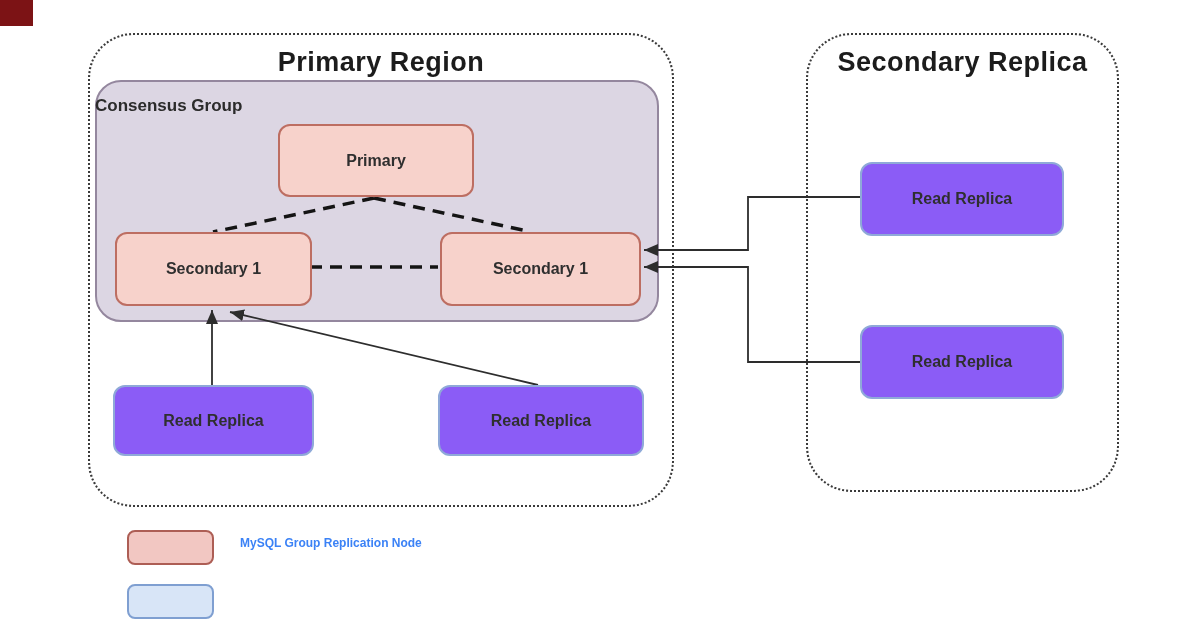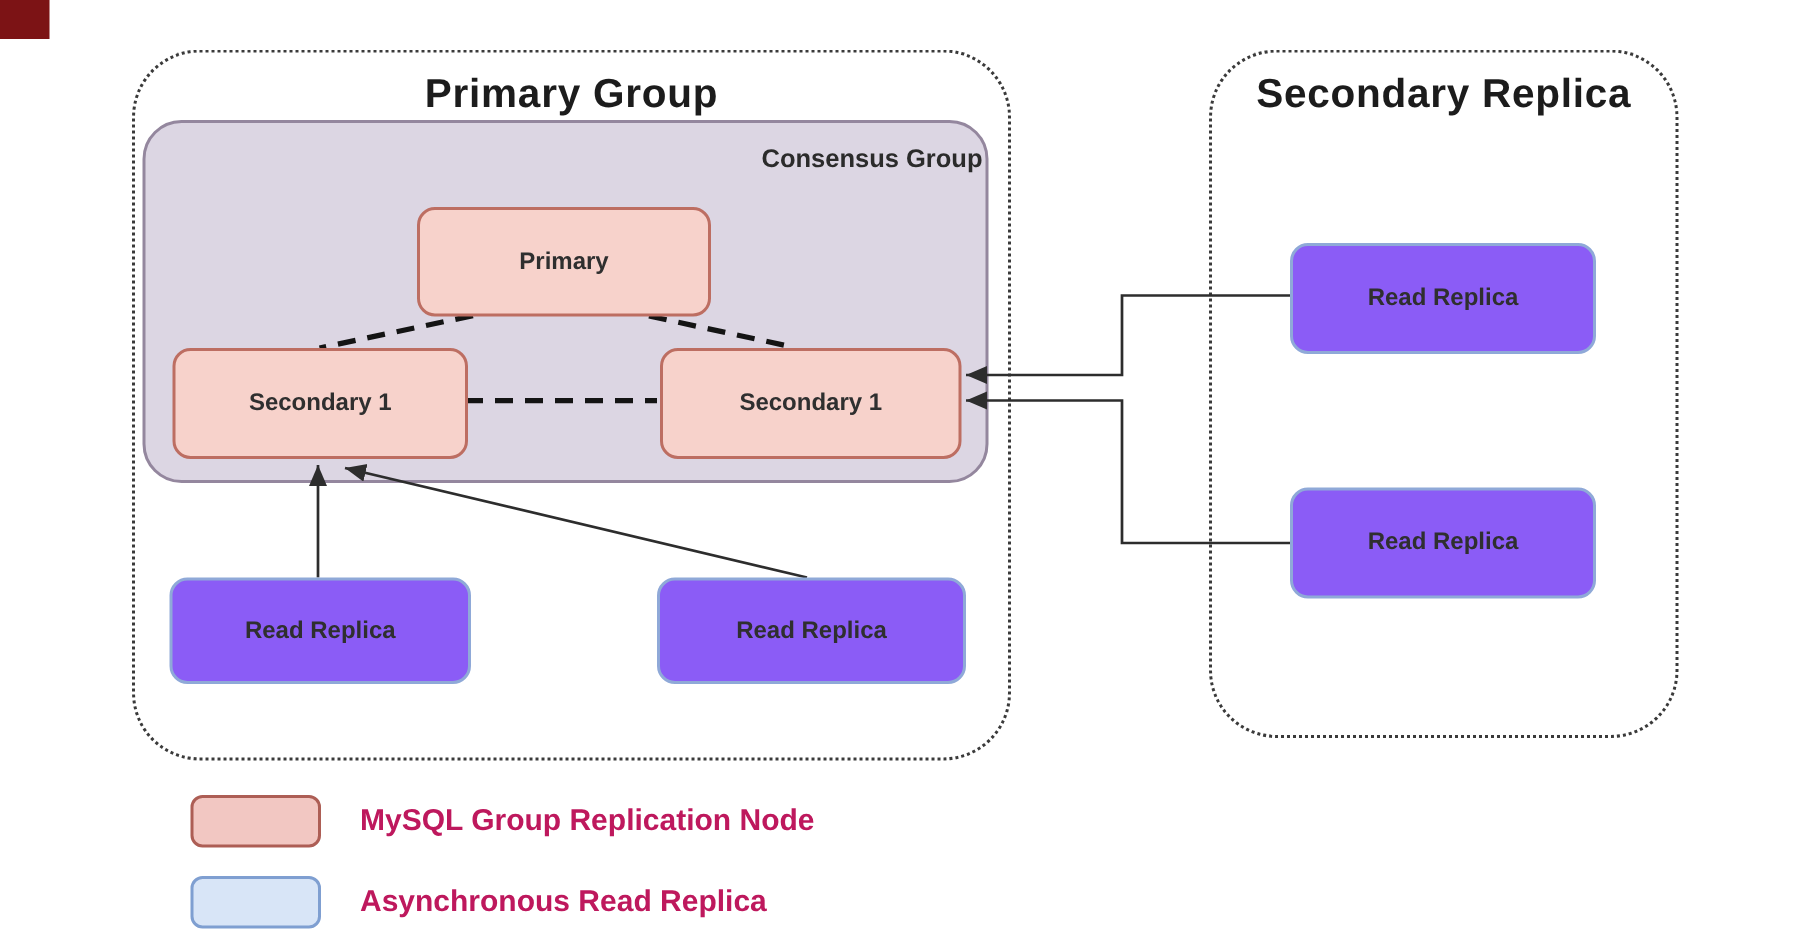--- a/index.html
+++ b/index.html
@@ -17,59 +17,59 @@
   .region.secondary { left:806px; top:33px; width:309px; height:455px; }
   .region-title {
     position:absolute; top:12px; left:0; width:100%; text-align:center;
     font-size:27px; font-weight:bold; color:#1c1c1c; letter-spacing:0.5px;
   }
   .consensus {
     position:absolute; left:95px; top:80px; width:560px; height:238px;
     background:#dcd6e3; border:2px solid #94879e; border-radius:26px;
   }
   .consensus-title {
-    position:absolute; left:95px; top:96px; width:560px; text-align:right;
+    position:absolute; left:95px; top:96px; width:560px; text-align:left;
     font-size:17px; font-weight:bold; color:#2b2b2b;
   }
   svg.connectors { position:absolute; left:0; top:0; }
   .dash  { stroke:#141414; stroke-width:3.5; stroke-dasharray:12 8; fill:none; }
   .solid { stroke:#2d2d2d; stroke-width:1.8; fill:none; }
   .node {
     position:absolute; display:flex; align-items:center; justify-content:center;
     font-size:16px; font-weight:bold; color:#2f2f2f; border-radius:12px; text-align:center;
   }
   .node.pink { background:#f7d2cb; border:2px solid #bd6e62; }
   .node.blue { background:#8b5cf6; border:2px solid #8fa9d8; }
-  .node.primary-node    { left:278px; top:138px; width:192px; height:69px;text-align:center; }
+  .node.primary-node    { left:278px; top:124px; width:192px; height:69px;text-align:center; }
   .node.secondary1-node { left:115px; top:232px; width:193px; height:70px; }
   .node.secondary2-node { left:440px; top:232px; width:197px; height:70px; }
   .node.rr-left         { left:113px; top:385px; width:197px; height:67px; }
   .node.rr-mid          { left:438px; top:385px; width:202px; height:67px; }
   .node.rr-right-top    { left:860px; top:162px; width:200px; height:70px; }
   .node.rr-right-bottom { left:860px; top:325px; width:200px; height:70px; }
   .legend-swatch {
     position:absolute; width:83px; height:31px; border-radius:8px;
   }
   .legend-swatch.pink { left:127px; top:530px; background:#f2c7c2; border:2px solid #ad5e55; }
   .legend-swatch.blue { left:127px; top:584px; background:#d8e5f7; border:2px solid #7f9fd1; }
   .legend-label {
-    position:absolute; left:240px; font-size:20px; font-weight:bold; color:#be185d;
+    position:absolute; left:240px; font-size:12px; font-weight:bold; color:#3b82f6;
   }
   .legend-label.first  { top:536px; }
   .legend-label.second { top:590px; }
 </style>
 </head>
 <body>
 
 <div class="canvas">
 
   <div class="corner-artifact"></div>
 
   <div class="region primary">
-    <div class="region-title">Primary Group</div>
+    <div class="region-title">Primary Region</div>
   </div>
   <div class="region secondary">
     <div class="region-title">Secondary Replica</div>
   </div>
 
   <div class="consensus"></div>
   <div class="consensus-title">Consensus Group</div>
 
   <svg class="connectors" width="1200" height="630" viewBox="0 0 1200 630">
     <defs>
@@ -105,15 +105,14 @@
   <div class="node blue rr-right-top">
     <span>Read Replica</span>
   </div>
   <div class="node blue rr-right-bottom">
     <span>Read Replica</span>
   </div>
 
   <div class="legend-swatch pink"></div>
   <div class="legend-label first">MySQL Group Replication Node</div>
   <div class="legend-swatch blue"></div>
-  <div class="legend-label second">Asynchronous Read Replica</div>
 
 </div>
 
 </body></html>

